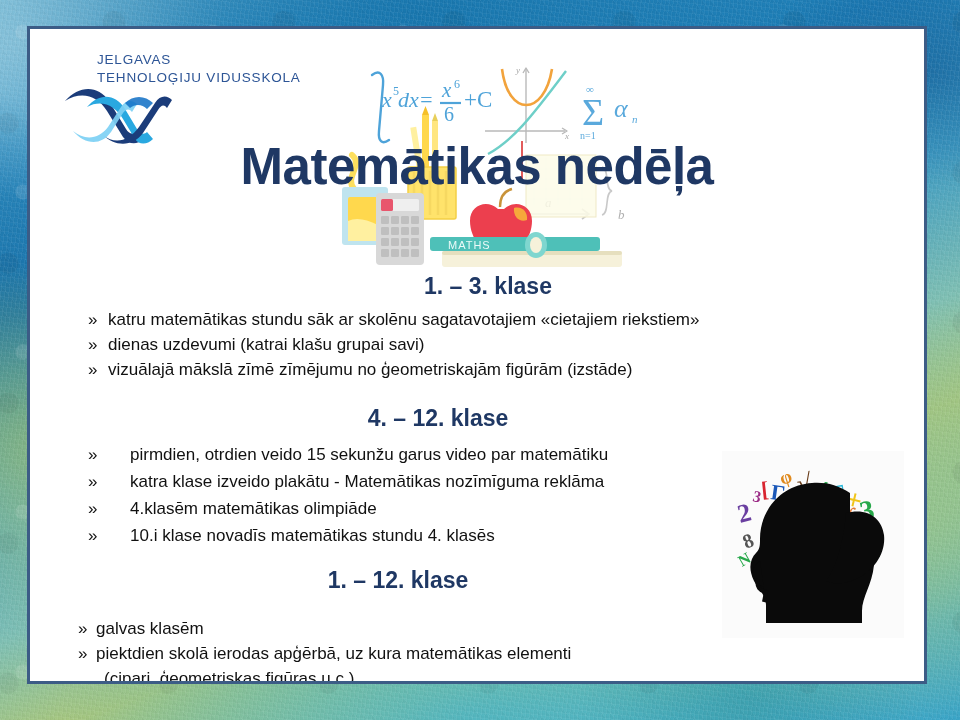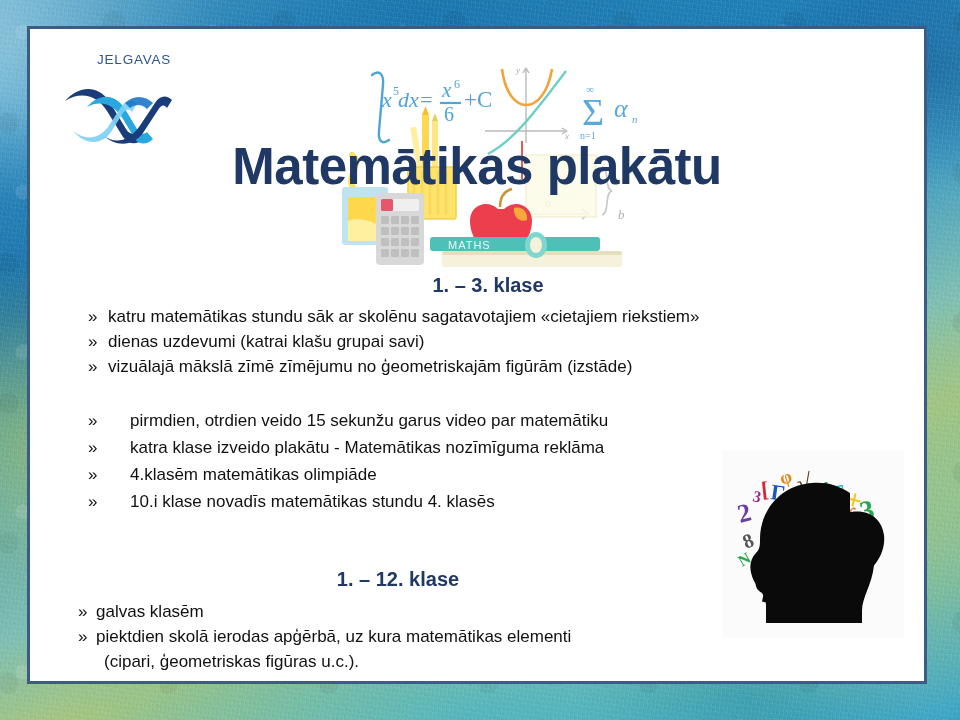--- a/index.html
+++ b/index.html
@@ -120,21 +120,21 @@
     text-align: center;
     color: #1f3864;
     font-size: 30px;
     line-height: 1;
   }
 
   
   .section-head {
     text-align: center;
     color: #1f3864;
-    font-size: 20px;
+    font-size: 23px;
     font-weight: bold;
     line-height: 1;
   }
   .bullets { margin: 0; padding: 0; list-style: none; }
   .bullets li {
     color: #111111;
     font-size: 17px;
     line-height: 25px;
     display: flex;
     align-items: flex-start;
@@ -150,21 +150,21 @@
   #sec1 { position: absolute; left: 58px; top: 246px; width: 800px; }
   #sec1 .section-head { margin-bottom: 9px; }
   #sec1 .bullets li .mk { width: 20px; }
 
   #sec2 { position: absolute; left: 58px; top: 378px; width: 700px; }
   #sec2 .section-head { margin-bottom: 11px; }
   #sec2 .bullets li { line-height: 27px; }
   #sec2 .bullets li .mk { width: 42px; }
 
   #sec3 { position: absolute; left: 48px; top: 540px; width: 640px; }
-  #sec3 .section-head { margin-bottom: 10px; }
+  #sec3 .section-head { margin-bottom: 24px; }
   #sec3 .bullets li .mk { width: 18px; }
   #sec3 .cont { padding-left: 26px; color: #111; font-size: 17px; line-height: 25px; }
 
   
   #headimg {
     position: absolute;
     left: 692px; top: 422px;
     width: 182px; height: 187px;
   }
 </style>
@@ -177,20 +177,21 @@
   <div class="bg-layer bg-wash-a"></div>
   <div class="bg-layer bg-wash-b"></div>
   <div class="bg-layer bg-mottle"></div>
   <div class="bg-layer bg-grain"></div>
 
   <div id="card">
 
     <div id="logo">
       <div class="logo-text">
         <div>JELGAVAS</div>
+        <div>TEHNOLOĢIJU VIDUSSKOLA</div>
       </div>
       <svg class="logo-mark" width="112" height="62" viewBox="0 0 112 62">
         <path d="M2 14 C18 4 34 8 44 24 L60 50 C66 58 74 58 80 52 L74 44 C70 48 66 47 63 42 L46 14 C35 -2 16 -2 2 14 Z" fill="#1b3c7a"></path>
         <path d="M24 20 C38 12 52 18 60 32 L72 52 C76 58 84 58 90 52 L84 45 C81 48 77 47 74 42 L62 22 C52 6 36 6 24 20 Z" fill="#29a8e0"></path>
         <path d="M40 48 C52 58 66 54 76 40 L92 16 C97 8 104 8 109 13 L104 21 C101 17 98 18 95 23 L80 46 C70 60 52 60 40 48 Z" fill="#1b3c7a"></path>
         <path d="M10 44 C22 54 36 52 45 40 L58 20 C62 13 69 12 74 17 L69 25 C66 21 63 22 60 26 L48 45 C38 59 22 58 10 44 Z" fill="#7dd0f4" opacity=".92"></path>
         <path d="M62 16 C70 8 82 8 90 16 L84 22 C79 17 72 17 67 21 Z" fill="#0f6fc4" opacity=".85"></path>
       </svg>
     </div>
 
@@ -297,41 +298,42 @@
       <g>
         <rect x="100" y="178" width="170" height="14" rx="3" fill="#4ec0b8"></rect>
         <text x="118" y="190" font-family="'Liberation Sans', sans-serif" font-size="11" fill="#eafaf8" letter-spacing="1">MATHS</text>
         <rect x="112" y="192" width="180" height="16" rx="3" fill="#f6f1da"></rect>
         <rect x="112" y="192" width="180" height="4" rx="2" fill="#e6dfbe"></rect>
         <ellipse cx="206" cy="186" rx="11" ry="13" fill="#7fd6cf"></ellipse>
         <ellipse cx="206" cy="186" rx="6" ry="8" fill="#f6f1da"></ellipse>
       </g>
     </svg>
 
-    <div id="title">Matemātikas plakātu</div>
+    <div id="title">Matemātikas nedēļa</div>
 
     <div id="sec1">
       <div class="section-head">1. – 3. klase</div>
       <ul class="bullets">
         <li>
           <span class="mk">»</span>
           <span class="tx">katru matemātikas stundu sāk ar skolēnu sagatavotajiem «cietajiem riekstiem»</span>
         </li>
         <li>
           <span class="mk">»</span>
           <span class="tx">dienas uzdevumi (katrai klašu grupai savi)</span>
         </li>
         <li>
           <span class="mk">»</span>
           <span class="tx">vizuālajā mākslā zīmē zīmējumu no ģeometriskajām figūrām (izstāde)</span>
         </li>
       </ul>
     </div>
 
     <div id="sec2">
+      <div class="section-head">4. – 12. klase</div>
       <ul class="bullets">
         <li>
           <span class="mk">»</span>
           <span class="tx">pirmdien, otrdien veido 15 sekunžu garus video par matemātiku</span>
         </li>
         <li>
           <span class="mk">»</span>
           <span class="tx">katra klase izveido plakātu - Matemātikas nozīmīguma reklāma</span>
         </li>
         <li>

